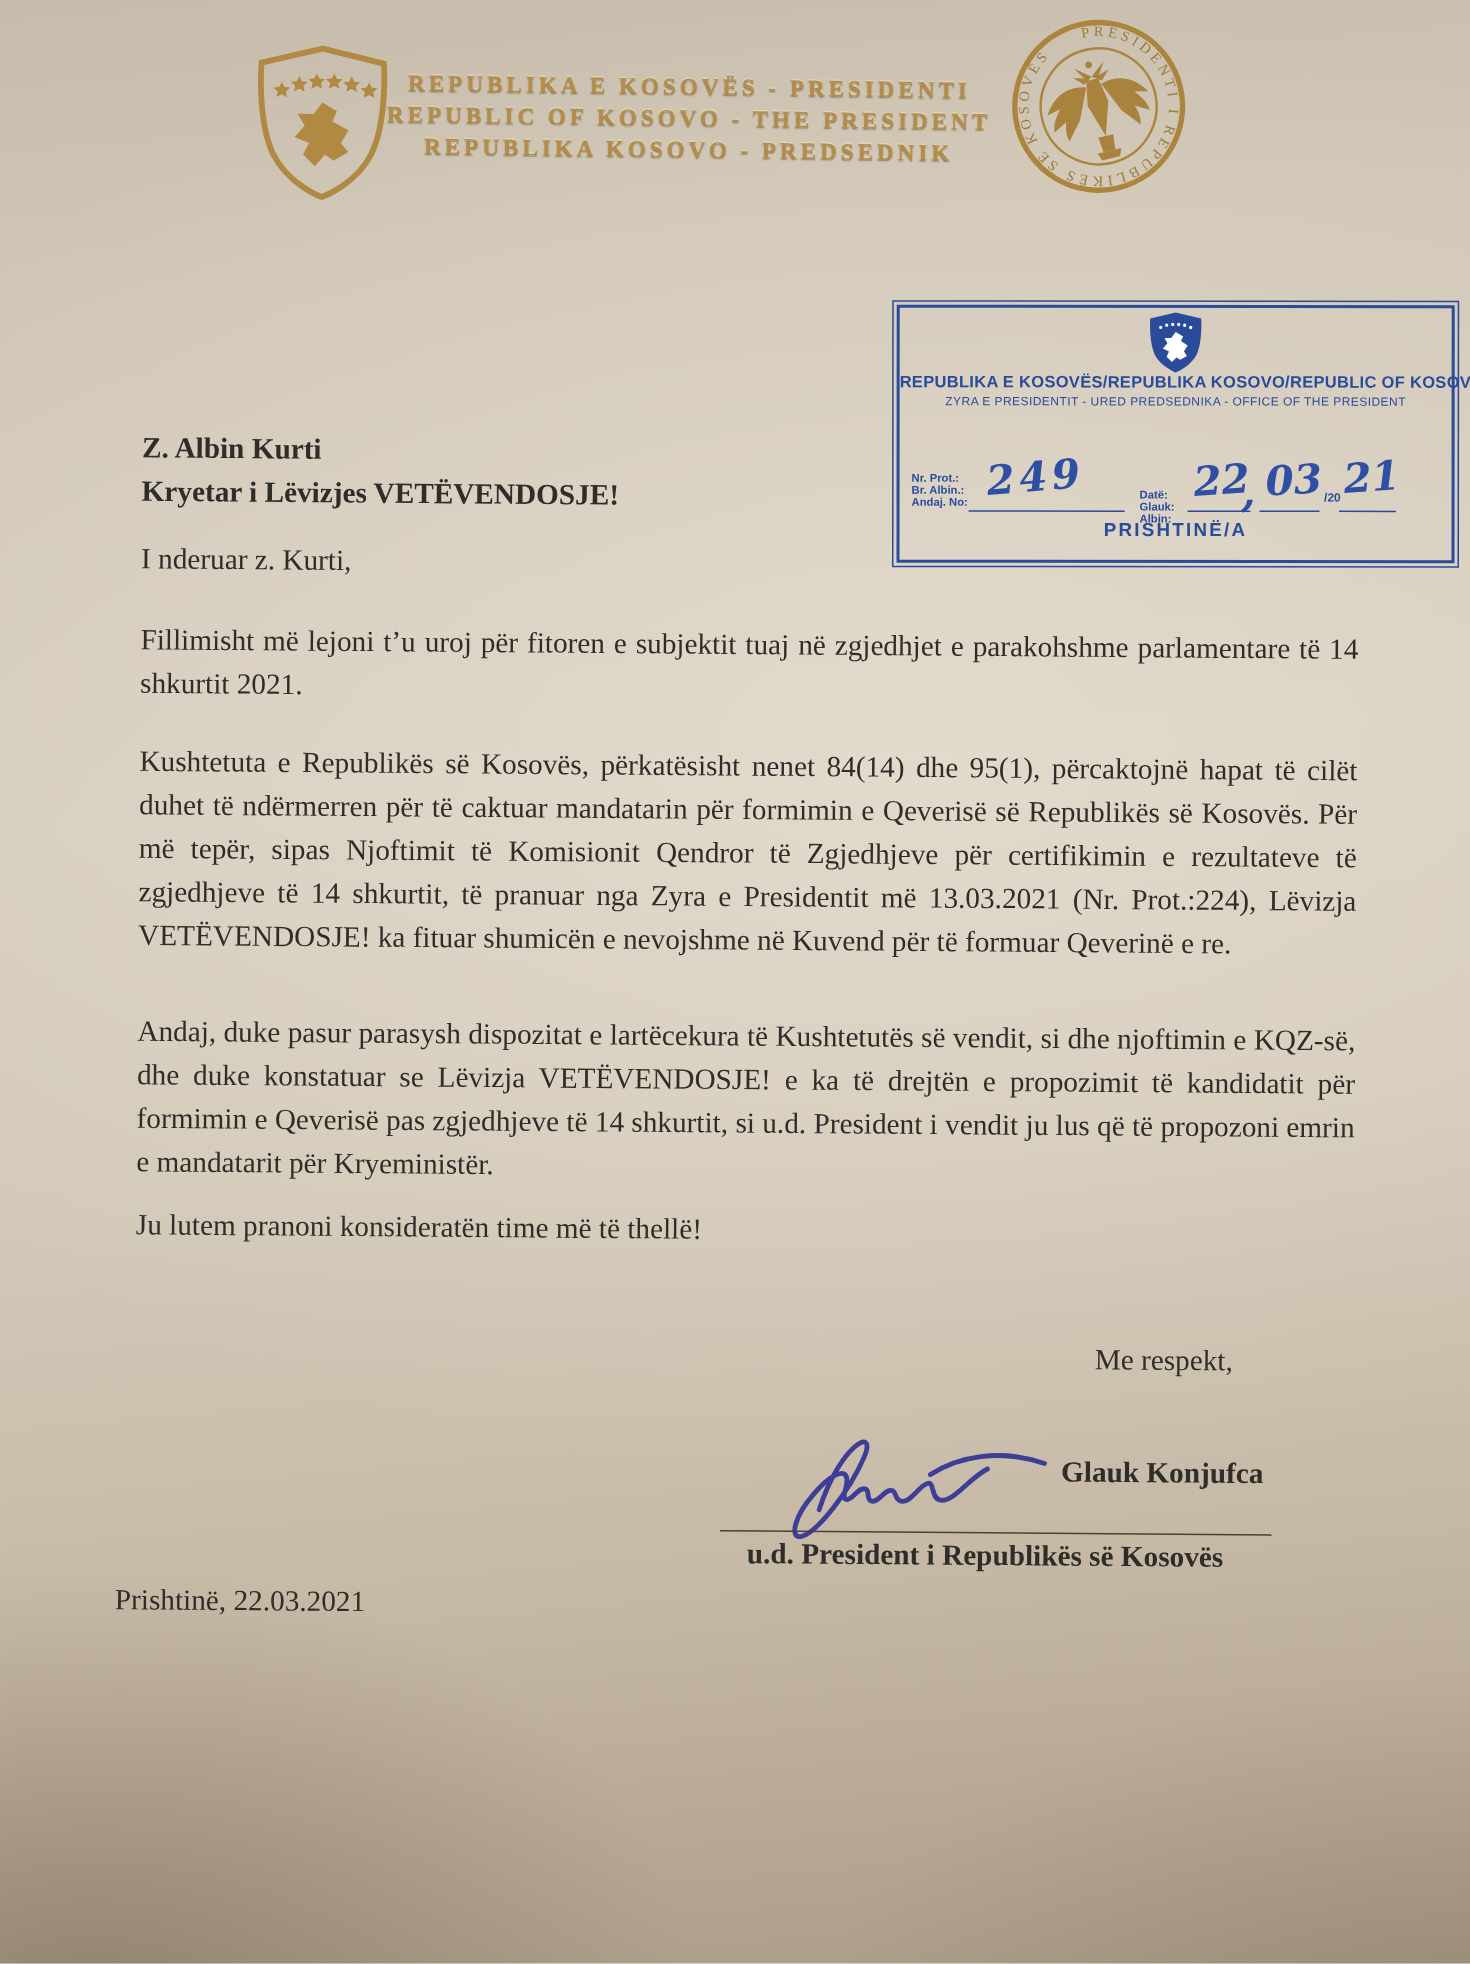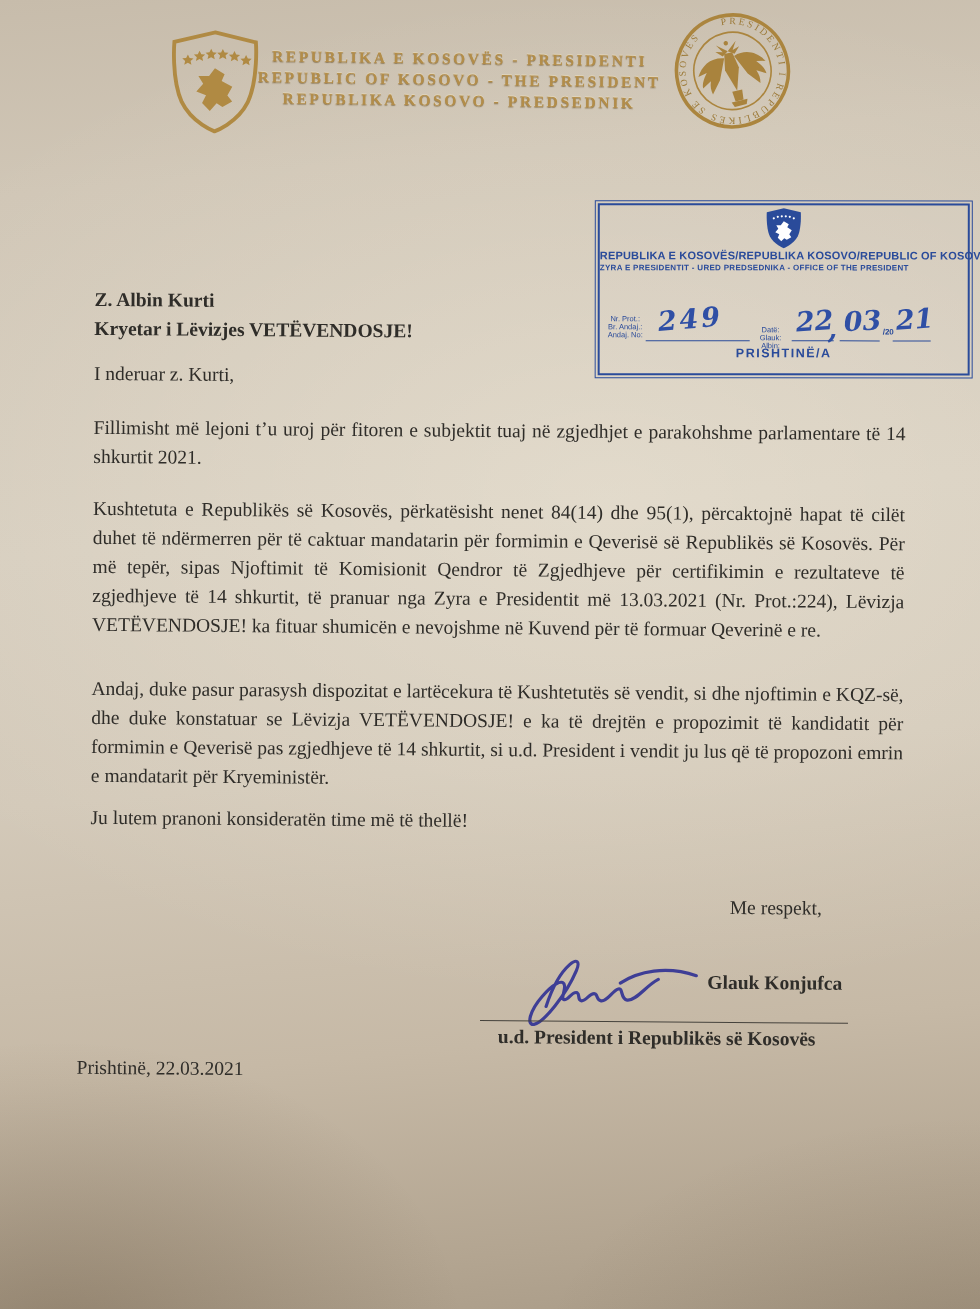--- a/index.html
+++ b/index.html
@@ -28,22 +28,22 @@
 
   
   .stamp{
     position:absolute;left:600px;top:201px;width:368px;height:168px;
     border:2.5px solid #2a4b9a;outline:1.5px solid #2a4b9a;outline-offset:2px;
     color:#2a4b9a;font-family:"Liberation Sans", sans-serif;
     transform:rotate(-0.4deg);background:rgba(255,255,255,0.02);
   }
   .stamp-shield{position:absolute;left:50%;top:2px;transform:translateX(-50%);width:40px;height:42px;}
   .stamp-line1{position:absolute;top:44px;left:0;width:100%;text-align:center;font-weight:bold;font-size:11px;letter-spacing:0.2px;white-space:nowrap;}
-  .stamp-line2{position:absolute;top:58px;left:0;width:100%;text-align:left;font-weight:bold;font-size:8px;letter-spacing:0.3px;}
-  .stamp-labels{position:absolute;font-weight:normal;font-size:7.5px;line-height:8px;text-align:center;}
+  .stamp-line2{position:absolute;top:58px;left:0;width:100%;text-align:center;font-weight:normal;font-size:8px;letter-spacing:0.3px;}
+  .stamp-labels{position:absolute;font-weight:bold;font-size:7.5px;line-height:8px;text-align:left;}
   .lbl-prot{left:8px;top:110px;}
   .lbl-date{left:160px;top:121px;}
   .hand{font-family:"DejaVu Serif", serif;font-style:italic;color:#2f4fa5;font-size:27px;font-weight:bold;}
   .prot-value{position:absolute;left:58px;top:98px;transform:rotate(-5deg);letter-spacing:3px;}
   .prot-line{position:absolute;left:46px;top:135px;width:104px;border-bottom:1.8px solid #2a4b9a;}
   .date-day{position:absolute;left:196px;top:100px;transform:rotate(-4deg);}
   .date-comma{position:absolute;left:228px;top:108px;}
   .date-month{position:absolute;left:244px;top:100px;transform:rotate(-3deg);}
   .date-yearpre{position:absolute;left:283px;top:122px;font-weight:bold;font-size:8px;font-family:"Liberation Sans",sans-serif;font-style:normal;}
   .date-year{position:absolute;left:296px;top:98px;transform:rotate(-4deg);}
@@ -129,21 +129,21 @@
           <circle cx="26" cy="9.5" r="1.1"></circle>
           <circle cx="30" cy="11" r="1.1"></circle>
         <path d="M20,14 L25,17 L23.5,20 L28,23 L25.5,27 L27.5,30 L23,32.5 L20.5,31 L17.5,34 L14,30.5 L15.5,27 L11.5,25 L14.5,21.5 L12.5,18 L17,18 Z"></path>
       </g>
     </svg>
     <div class="stamp-line1">REPUBLIKA E KOSOVËS/REPUBLIKA KOSOVO/REPUBLIC OF KOSOVO</div>
     <div class="stamp-line2">ZYRA E PRESIDENTIT - URED PREDSEDNIKA - OFFICE OF THE PRESIDENT</div>
 
     <div class="stamp-labels lbl-prot">
       <div>Nr. Prot.:</div>
-      <div>Br. Andaj.:</div>
+      <div>Br. Albin.:</div>
       <div>Andaj. No:</div>
     </div>
     <div class="hand prot-value">249</div>
     <div class="prot-line"></div>
 
     <div class="stamp-labels lbl-date">
       <div>Datë:</div>
       <div>Glauk:</div>
       <div>Albin:</div>
     </div>

